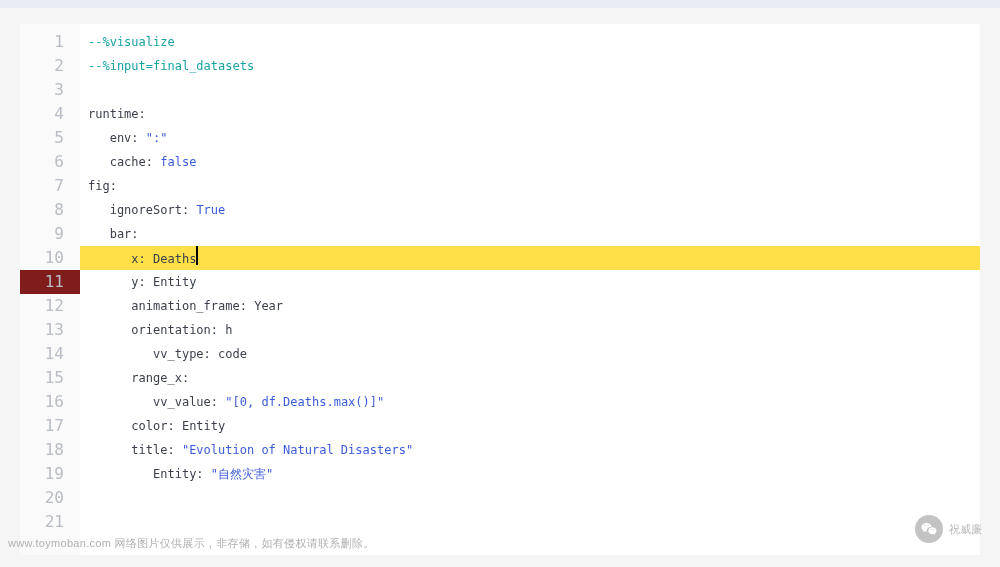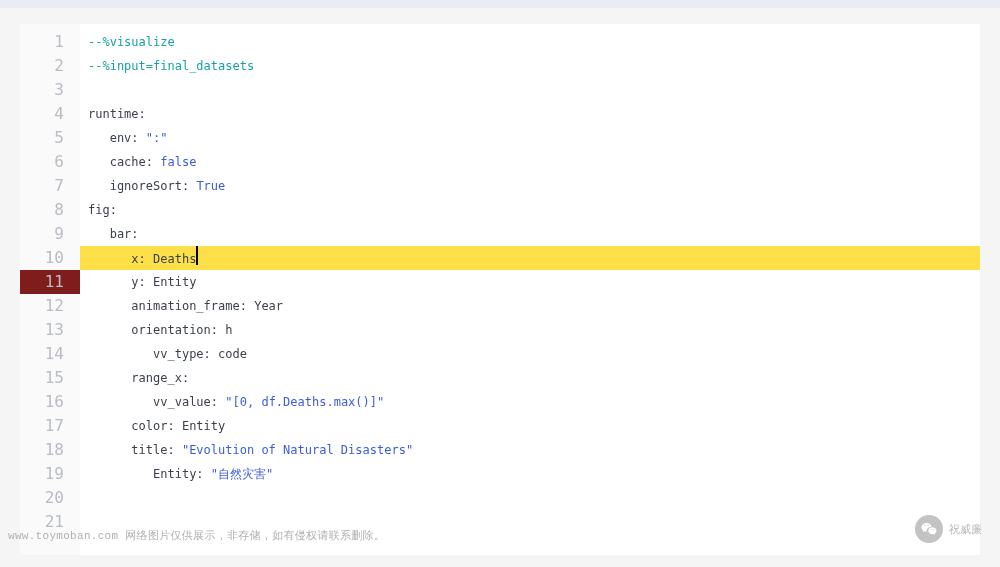--- a/index.html
+++ b/index.html
@@ -70,23 +70,23 @@
     .cursor {
       display: inline-block;
       width: 1.5px;
       height: 19px;
       background: #000;
       vertical-align: text-bottom;
       margin-bottom: 1px;
     }
     .watermark-left {
       position: absolute;
-      bottom: 24px;
+      bottom: 16px;
       left: 8px;
-      font-family: Liberation Mono, monospace;
+      font-family: Liberation Sans, sans-serif;
       font-size: 11px;
       color: #b0b0b0;
       letter-spacing: 0.3px;
     }
     .watermark-right {
       position: absolute;
       right: 18px;
       bottom: 24px;
       display: flex;
       align-items: center;
@@ -147,22 +147,22 @@
       <div class="gutter-line">20</div>
       <div class="gutter-line">21</div>
     </div>
   <div class="code-area">
       <div class="code-line"><span class="c-comment">--%visualize</span></div>
       <div class="code-line"><span class="c-comment">--%input=final_datasets</span></div>
       <div class="code-line"></div>
       <div class="code-line"><span class="c-key">runtime:</span></div>
       <div class="code-line"><span class="c-key">   env: </span><span class="c-string">":"</span></div>
       <div class="code-line"><span class="c-key">   cache: </span><span class="c-bool">false</span></div>
+      <div class="code-line"><span class="c-key">fig:</span></div>
       <div class="code-line"><span class="c-key">   ignoreSort: </span><span class="c-bool">True</span></div>
-      <div class="code-line"><span class="c-key">fig:</span></div>
       <div class="code-line"><span class="c-key">   bar:</span></div>
       <div class="code-line active"><span class="c-key">      x: </span><span class="c-val">Deaths</span><span class="cursor"></span></div>
       <div class="code-line"><span class="c-key">      y: </span><span class="c-val">Entity</span></div>
       <div class="code-line"><span class="c-key">      animation_frame: </span><span class="c-val">Year</span></div>
       <div class="code-line"><span class="c-key">      orientation: </span><span class="c-val">h</span></div>
       <div class="code-line"><span class="c-key">         vv_type: </span><span class="c-val">code</span></div>
       <div class="code-line"><span class="c-key">      range_x:</span></div>
       <div class="code-line"><span class="c-key">         vv_value: </span><span class="c-string">"[0, df.Deaths.max()]"</span></div>
       <div class="code-line"><span class="c-key">      color: </span><span class="c-val">Entity</span></div>
       <div class="code-line"><span class="c-key">      title: </span><span class="c-string">"Evolution of Natural Disasters"</span></div>

